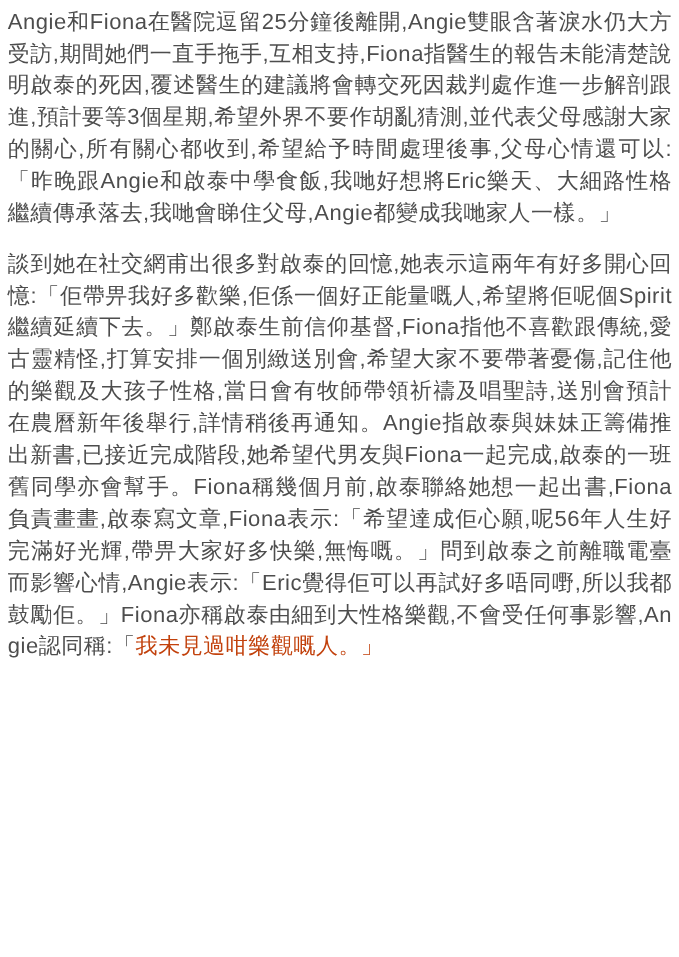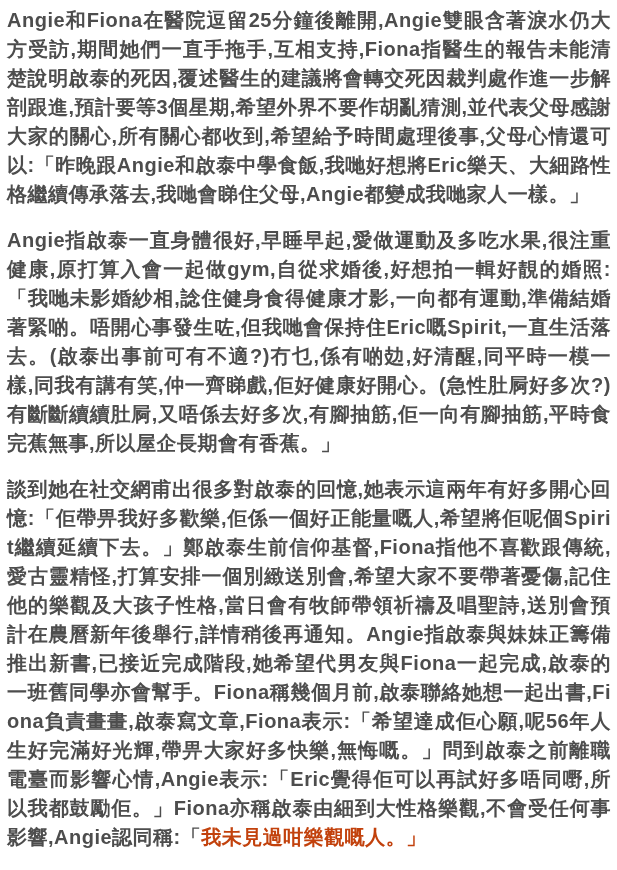--- a/index.html
+++ b/index.html
@@ -14,34 +14,32 @@
     box-sizing: border-box;
     width: 617px;
     padding: 6px 6px 0 7px;
     font-family: "Liberation Sans", "DejaVu Sans", sans-serif;
     font-size: 20px;
     line-height: 29px;
     letter-spacing: 0.5px;
     color: #4d4d4d;
     text-align: justify;
     word-break: break-all;
-    font-weight: bold;
   }
   .para {
     margin: 0 0 17px 0;
   }
   .para:last-child {
     margin-bottom: 0;
   }
   .faded {
     color: #c2410c;
   }
 </style>
 </head>
 <body>
 
 <article class="article">
   <p class="para">Angie和Fiona在醫院逗留25分鐘後離開,Angie雙眼含著淚水仍大方受訪,期間她們一直手拖手,互相支持,Fiona指醫生的報告未能清楚說明啟泰的死因,覆述醫生的建議將會轉交死因裁判處作進一步解剖跟進,預計要等3個星期,希望外界不要作胡亂猜測,並代表父母感謝大家的關心,所有關心都收到,希望給予時間處理後事,父母心情還可以:「昨晚跟Angie和啟泰中學食飯,我哋好想將Eric樂天、大細路性格繼續傳承落去,我哋會睇住父母,Angie都變成我哋家人一樣。」</p>
 
-  <p class="para">Angie指啟泰一直身體很好,早睡早起,愛做運動及多吃水果,很注重健康,原打算入會一起做gym,自從求婚後,好想拍一輯好靚的婚照:「我哋未影婚紗相,諗住健身食得健康才影,一向都有運動,準備結婚著緊啲。唔開心事發生咗,但我哋會保持住Eric嘅Spirit,一直生活落去。(啟泰出事前可有不適?)冇乜,係有啲攰,好清醒,同平時一模一樣,同我有講有笑,仲一齊睇戲,佢好健康好開心。(急性肚屙好多次?)有斷斷續續肚屙,又唔係去好多次,有腳抽筋,佢一向有腳抽筋,平時食完蕉無事,所以屋企長期會有香蕉。」</p>
 
   <p class="para"><span>談到她在社交網甫出很多對啟泰的回憶,她表示這兩年有好多開心回憶:「佢帶畀我好多歡樂,佢係一個好正能量嘅人,希望將佢呢個Spirit繼續延續下去。」鄭啟泰生前信仰基督,Fiona指他不喜歡跟傳統,愛古靈精怪,打算安排一個別緻送別會,希望大家不要帶著憂傷,記住他的樂觀及大孩子性格,當日會有牧師帶領祈禱及唱聖詩,送別會預計在農曆新年後舉行,詳情稍後再通知。Angie指啟泰與妹妹正籌備推出新書,已接近完成階段,她希望代男友與Fiona一起完成,啟泰的一班舊同學亦會幫手。Fiona稱幾個月前,啟泰聯絡她想一起出書,Fiona負責畫畫,啟泰寫文章,Fiona表示:「希望達成佢心願,呢56年人生好完滿好光輝,帶畀大家好多快樂,無悔嘅。」問到啟泰之前離職電臺而影響心情,Angie表示:「Eric覺得佢可以再試好多唔同嘢,所以我都鼓勵佢。」Fiona亦稱啟泰由細到大性格樂觀,不會受任何事影響,Angie認同稱:「</span><span class="faded">我未見過咁樂觀嘅人。」</span></p>
 </article>
 
 </body></html>

